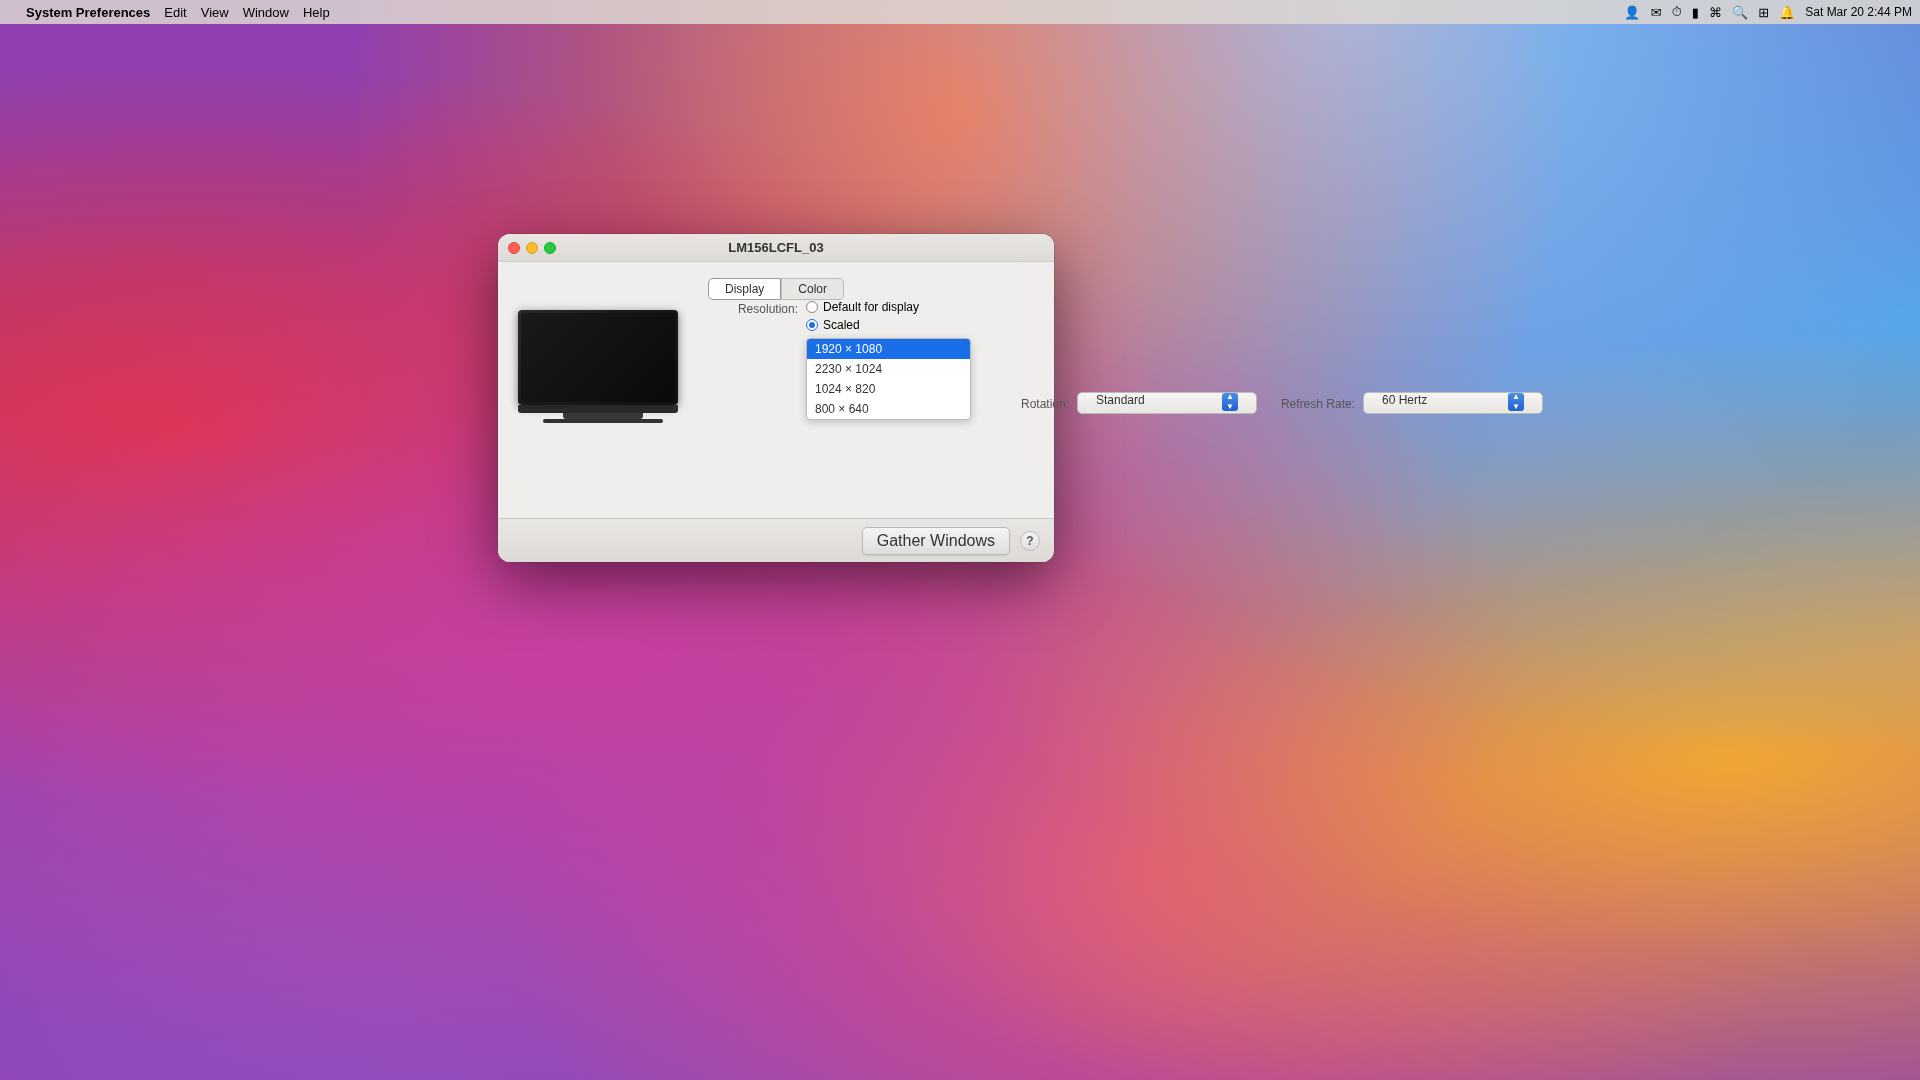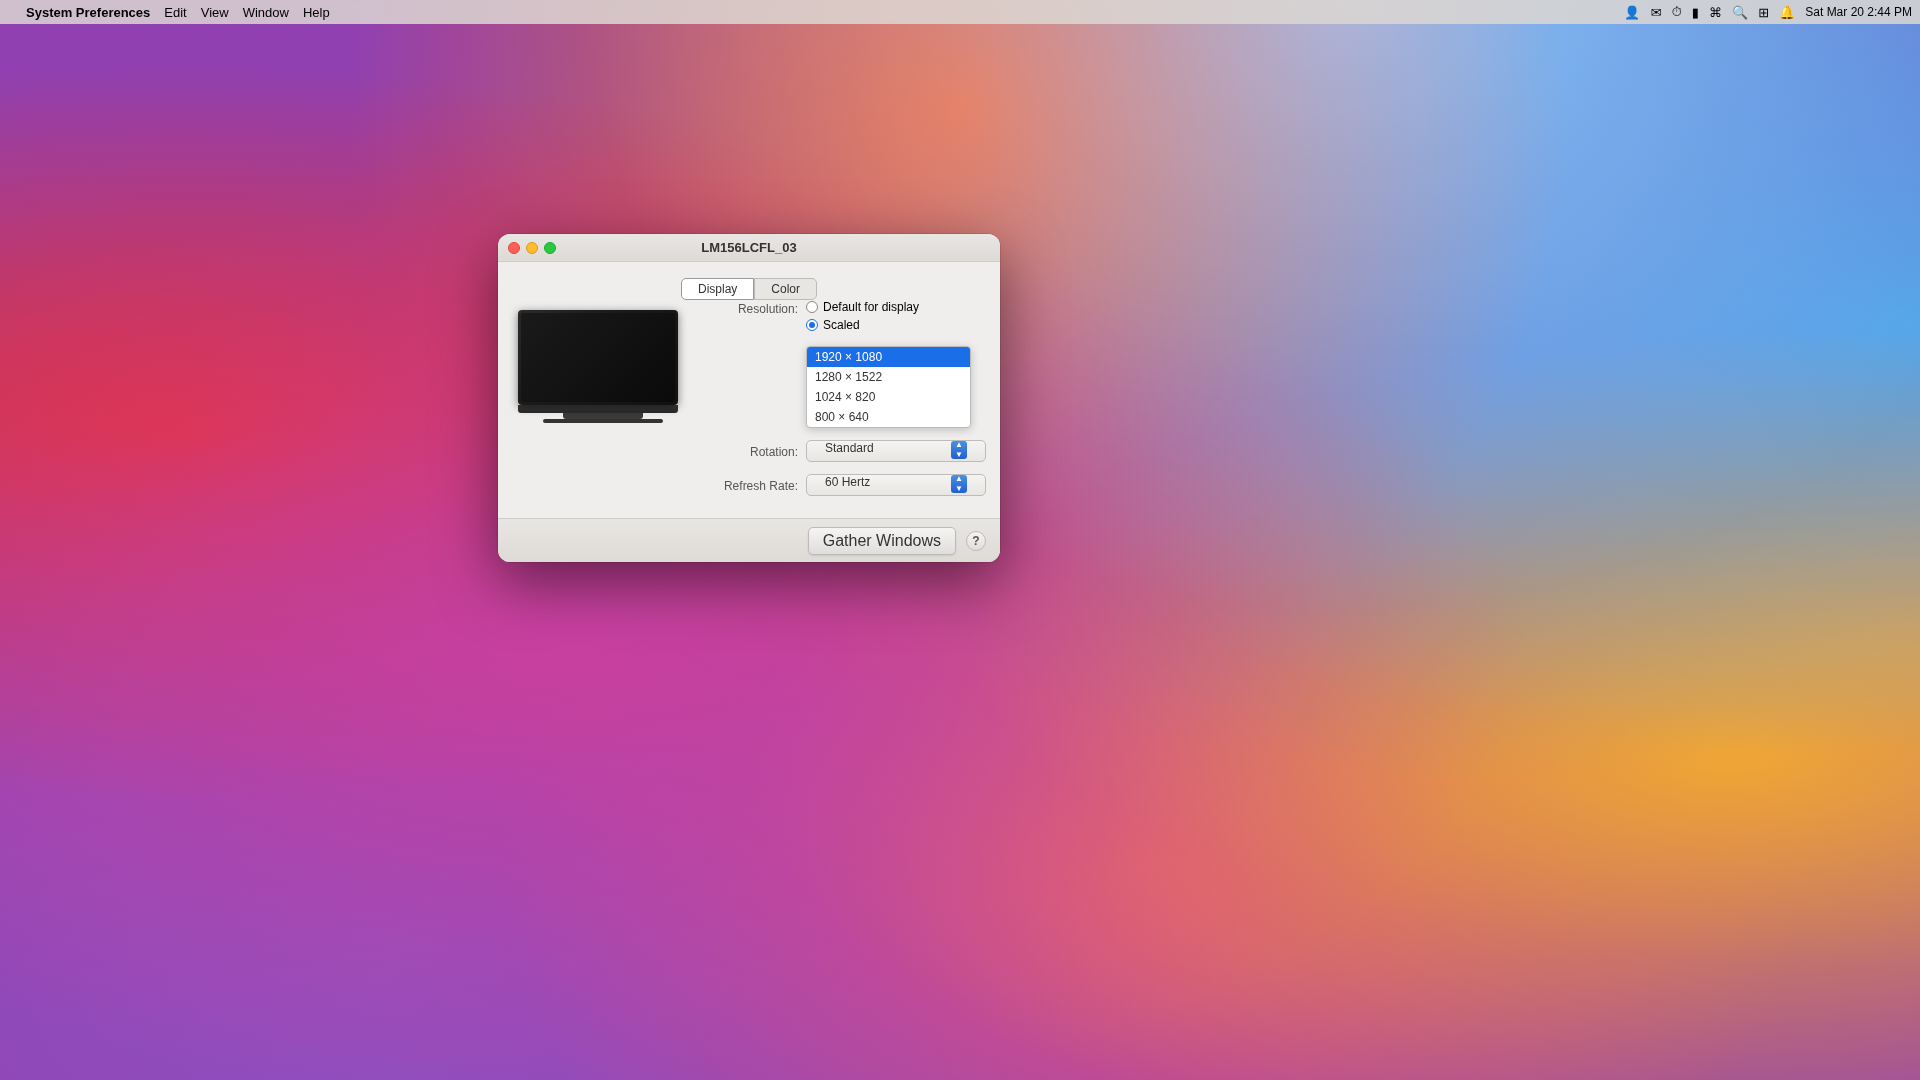--- a/index.html
+++ b/index.html
@@ -89,21 +89,21 @@
     .menubar-icon {
       font-size: 13px;
       color: #000;
     }
 
     
     .window {
       position: absolute;
       top: 234px;
       left: 498px;
-      width: 502px;
+      width: 556px;
       height: 328px;
       background: #f0eeec;
       border-radius: 12px;
       box-shadow: 0 20px 60px rgba(0,0,0,0.5), 0 0 0 0.5px rgba(0,0,0,0.2);
       display: flex;
       flex-direction: column;
       overflow: visible;
     }
 
     .window-titlebar {
@@ -233,21 +233,20 @@
       height: 4px;
       background: #333;
       margin: 0 auto;
       border-radius: 2px;
     }
 
     
     .controls-area {
       flex: 1;
       display: flex;
-      flex-direction: column;
       gap: 8px;
       font-size: 12px;
     }
 
     .control-row {
       display: flex;
       align-items: flex-start;
       gap: 8px;
     }
 
@@ -304,21 +303,20 @@
       margin-top: 2px;
     }
 
     .dropdown-list {
       width: 165px;
       border: 1px solid #bbb;
       border-radius: 4px;
       background: #fff;
       overflow: hidden;
       box-shadow: 0 2px 8px rgba(0,0,0,0.2);
-      margin-top: 8px;
     }
 
     .dropdown-item {
       padding: 3px 8px;
       font-size: 12px;
       cursor: pointer;
       color: #333;
     }
 
     .dropdown-item.selected {
@@ -475,21 +473,21 @@
               <span>Default for display</span>
             </div>
             <div class="radio-item">
               <div class="radio-btn checked"></div>
               <span>Scaled</span>
             </div>
 
             <div class="resolution-dropdown">
               <div class="dropdown-list">
                 <div class="dropdown-item selected">1920 × 1080</div>
-                <div class="dropdown-item">1280 × 1522</div>
+                <div class="dropdown-item">2230 × 1024</div>
                 <div class="dropdown-item">1024 × 820</div>
                 <div class="dropdown-item">800 × 640</div>
               </div>
             </div>
           </div>
         </div>
 
         <div class="select-row">
           <span class="control-label">Rotation:</span>
           <div class="select-control">

